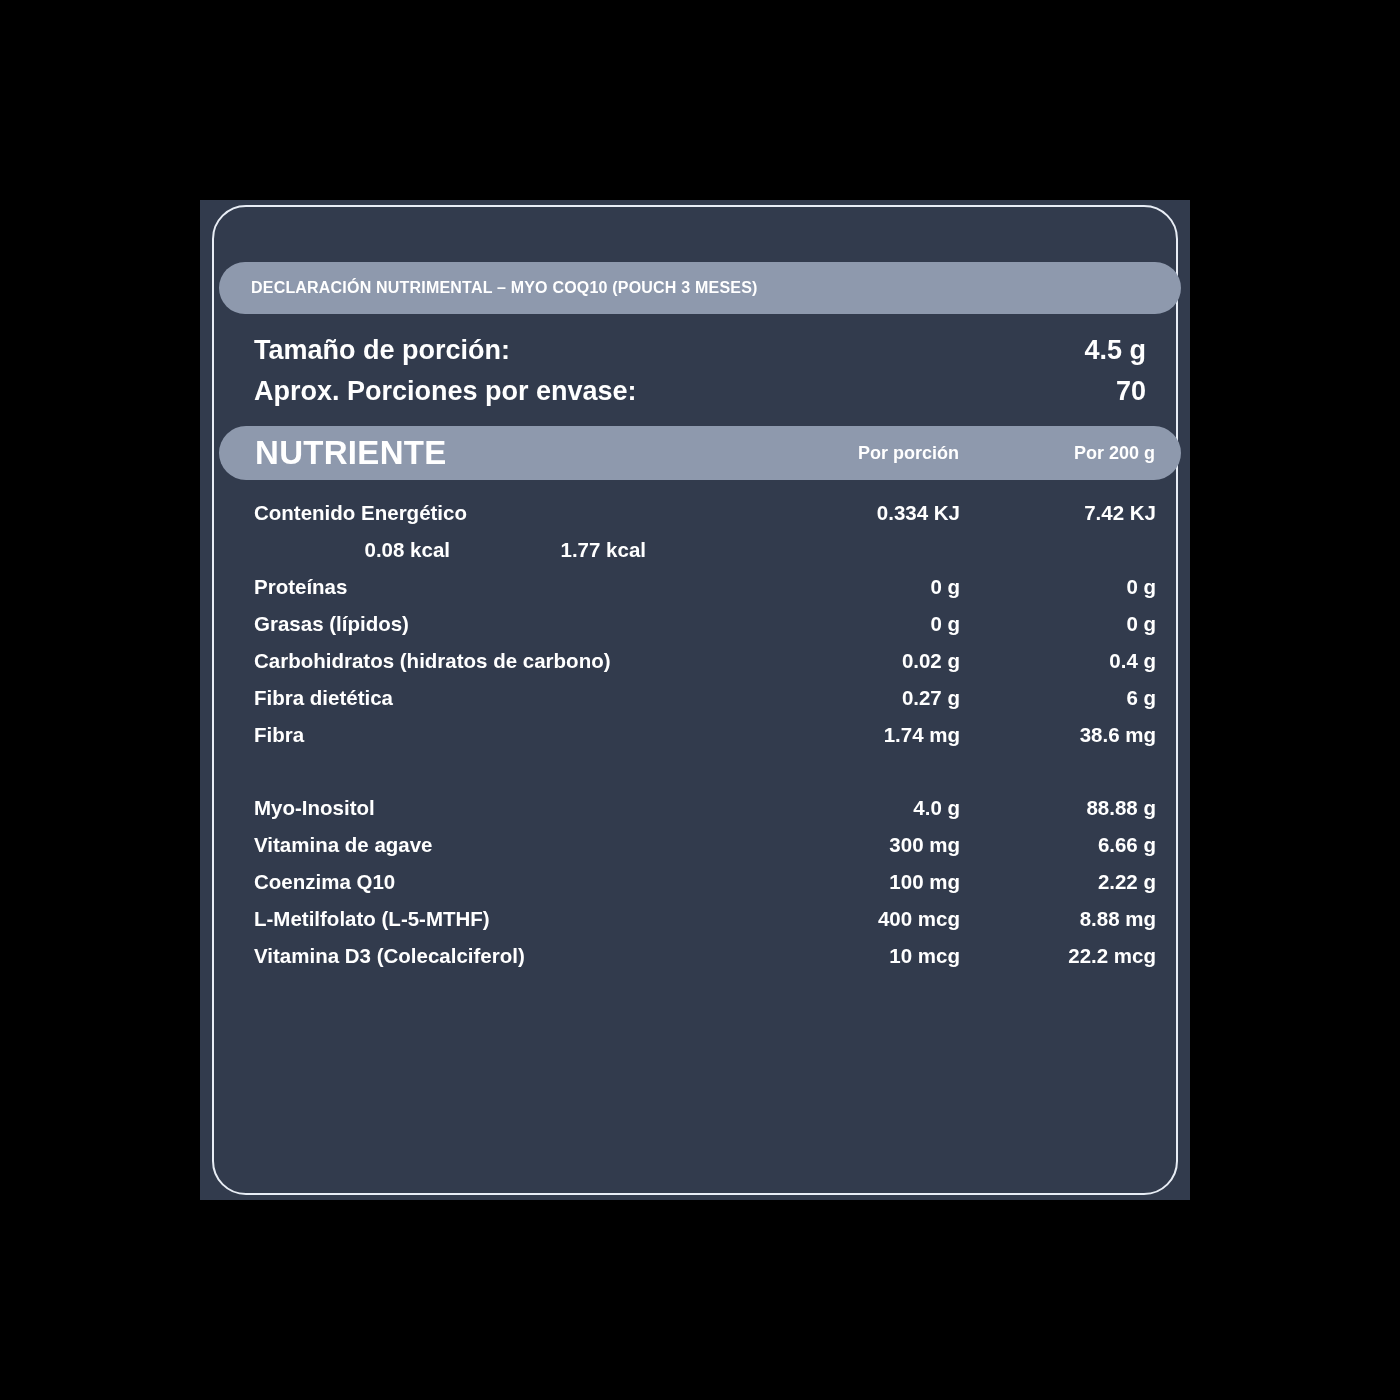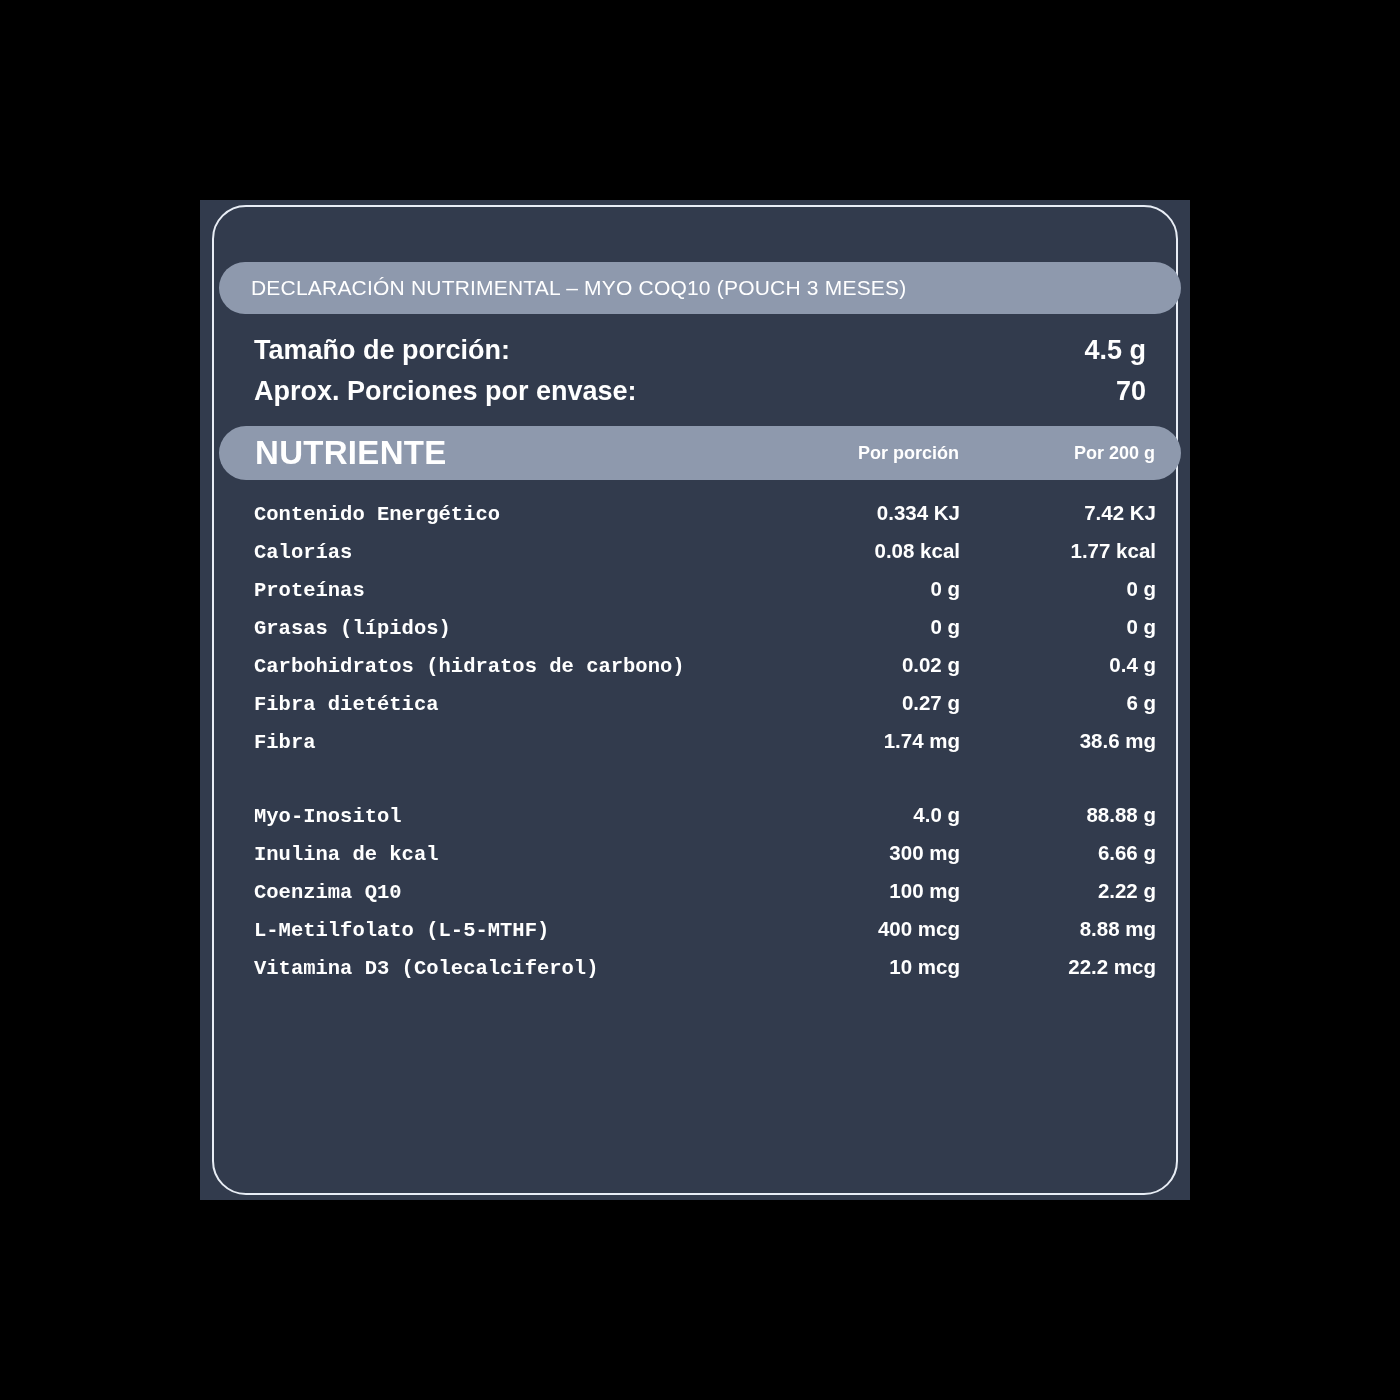--- a/index.html
+++ b/index.html
@@ -59,22 +59,22 @@
     height: 52px;
     border-radius: 26px;
     background: #8e99ad;
     display: flex;
     align-items: center;
     padding-left: 32px;
     box-sizing: border-box;
   }
   .title-pill .title-text {
     color: #ffffff;
-    font-size: 21px;
-    font-weight: normal;
+    font-size: 16px;
+    font-weight: bold;
     letter-spacing: 0.2px;
     white-space: nowrap;
   }
 
   
   .serving-block {
     margin-top: 16px;
     padding: 0 36px 0 36px;
   }
   .serving-row {
@@ -125,21 +125,20 @@
     display: flex;
     align-items: baseline;
     padding: 6.5px 0;
   }
   .row .n-name {
     flex: 1 1 auto;
     color: #ffffff;
     font-size: 20.5px;
     font-weight: bold;
     white-space: nowrap;
-    font-family: Liberation Mono, monospace;
   }
   .row .n-col {
     width: 196px;
     text-align: right;
     color: #ffffff;
     font-size: 20.5px;
     font-weight: bold;
     white-space: nowrap;
   }
   .spacer-row {
@@ -178,21 +177,20 @@
     </div>
 
     <div class="table">
 
       <div class="row">
         <span class="n-name">Contenido Energético</span>
         <span class="n-col">0.334 KJ</span>
         <span class="n-col">7.42 KJ</span>
       </div>
       <div class="row">
-        <span class="n-name">Calorías</span>
         <span class="n-col">0.08 kcal</span>
         <span class="n-col">1.77 kcal</span>
       </div>
       <div class="row">
         <span class="n-name">Proteínas</span>
         <span class="n-col">0 g</span>
         <span class="n-col">0 g</span>
       </div>
       <div class="row">
         <span class="n-name">Grasas (lípidos)</span>
@@ -216,21 +214,21 @@
       </div>
 
       <div class="spacer-row"></div>
 
       <div class="row">
         <span class="n-name">Myo-Inositol</span>
         <span class="n-col">4.0 g</span>
         <span class="n-col">88.88 g</span>
       </div>
       <div class="row">
-        <span class="n-name">Inulina de kcal</span>
+        <span class="n-name">Vitamina de agave</span>
         <span class="n-col">300 mg</span>
         <span class="n-col">6.66 g</span>
       </div>
       <div class="row">
         <span class="n-name">Coenzima Q10</span>
         <span class="n-col">100 mg</span>
         <span class="n-col">2.22 g</span>
       </div>
       <div class="row">
         <span class="n-name">L-Metilfolato (L-5-MTHF)</span>

